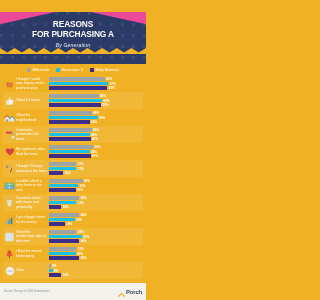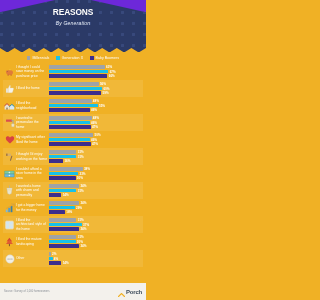--- a/index.html
+++ b/index.html
@@ -7,22 +7,23 @@
   body {
     font-family:"Liberation Sans", sans-serif;
     background:#f0b125;
     position:relative;
   }
 
   
   .header {
     position:relative;
     width:146px; height:52px;
-    background:#6d28d9;
+    background:#ec4899;
     overflow:hidden;
+    margin-top:12px;
   }
   .roof {
     position:absolute;
     top:-4px; left:-26px;
     width:198px; height:58px;
     background:#2b3a67;
     clip-path:polygon(50% 0%, 100% 38%, 100% 100%, 0% 100%, 0% 38%);
   }
   .roof-dots {
     position:absolute; inset:0;
@@ -153,20 +154,21 @@
 </style>
 </head>
 <body>
 
 <div class="header">
   <div class="roof">
     <div class="roof-dots"></div>
   </div>
   <div class="header-text">
     <div class="title-line">REASONS</div>
+    <div class="title-line">FOR PURCHASING A</div>
     <div class="subtitle">By Generation</div>
   </div>
 </div>
 <div class="zigzag"></div>
 
 <div class="legend" id="legend">
     <div class="legend-item">
       <span class="legend-swatch" style="background:#9ea3a8"></span>
       <span class="legend-label">Millennials</span>
     </div>

